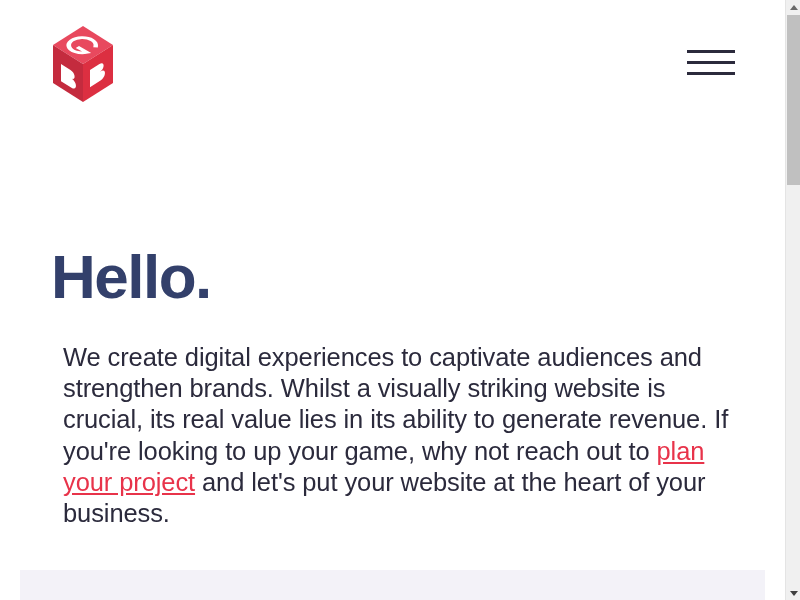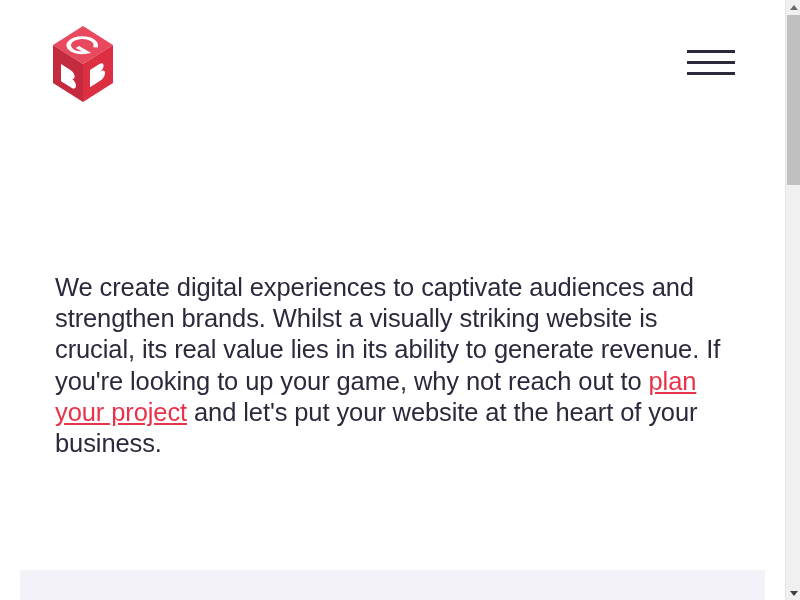--- a/index.html
+++ b/index.html
@@ -92,21 +92,21 @@
     margin: 0;
     font-size: 62px;
     line-height: 1.0;
     font-weight: 700;
     letter-spacing: -1.5px;
     color: #33406b;
     font-family: "Liberation Sans", "DejaVu Sans", sans-serif;
   }
 
   .hero-body {
-    margin: 4px;
+    margin: 12px;
     padding-top: 22px;
     font-size: 25.5px;
     line-height: 31.2px;
     font-weight: 400;
     letter-spacing: -0.1px;
     color: #2b2a3c;
     font-family: "Liberation Sans", "DejaVu Sans", sans-serif;
   }
 
   .hero-body a.plan-link {
@@ -211,20 +211,21 @@
 
       <button class="menu-toggle" type="button" aria-label="Menu">
         <span class="bar b1"></span>
         <span class="bar b2"></span>
         <span class="bar b3"></span>
       </button>
 
     </header>
 
     <section class="hero">
+      <h1 class="hero-title">Hello.</h1>
       <p class="hero-body"><span>We create digital experiences to captivate audiences and strengthen brands. Whilst a visually striking website is crucial, its real value lies in its ability to generate revenue. If you're looking to up your game, why not reach out to </span><a class="plan-link" href="#">plan your project</a><span> and let's put your website at the heart of your business.</span></p>
     </section>
 
     <div class="lower-panel"></div>
 
   </div>
 
   <div class="scrollbar">
     <div class="sb-btn up">
       <span class="sb-arrow"></span>

